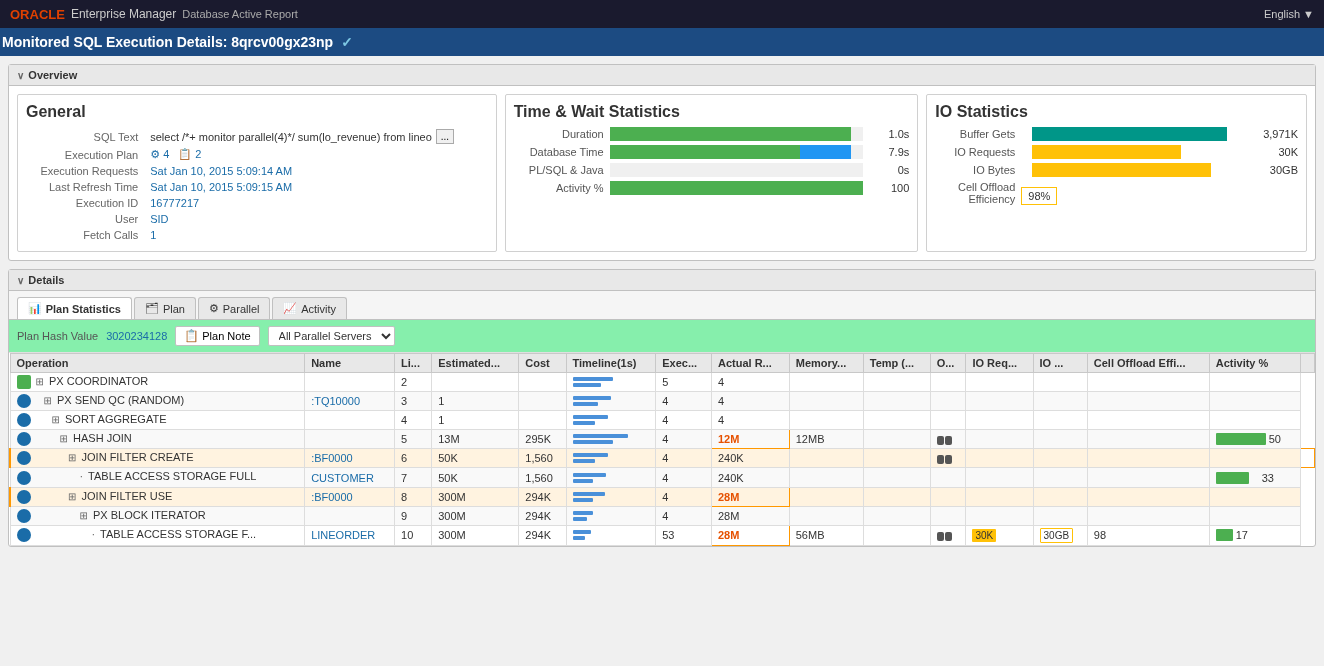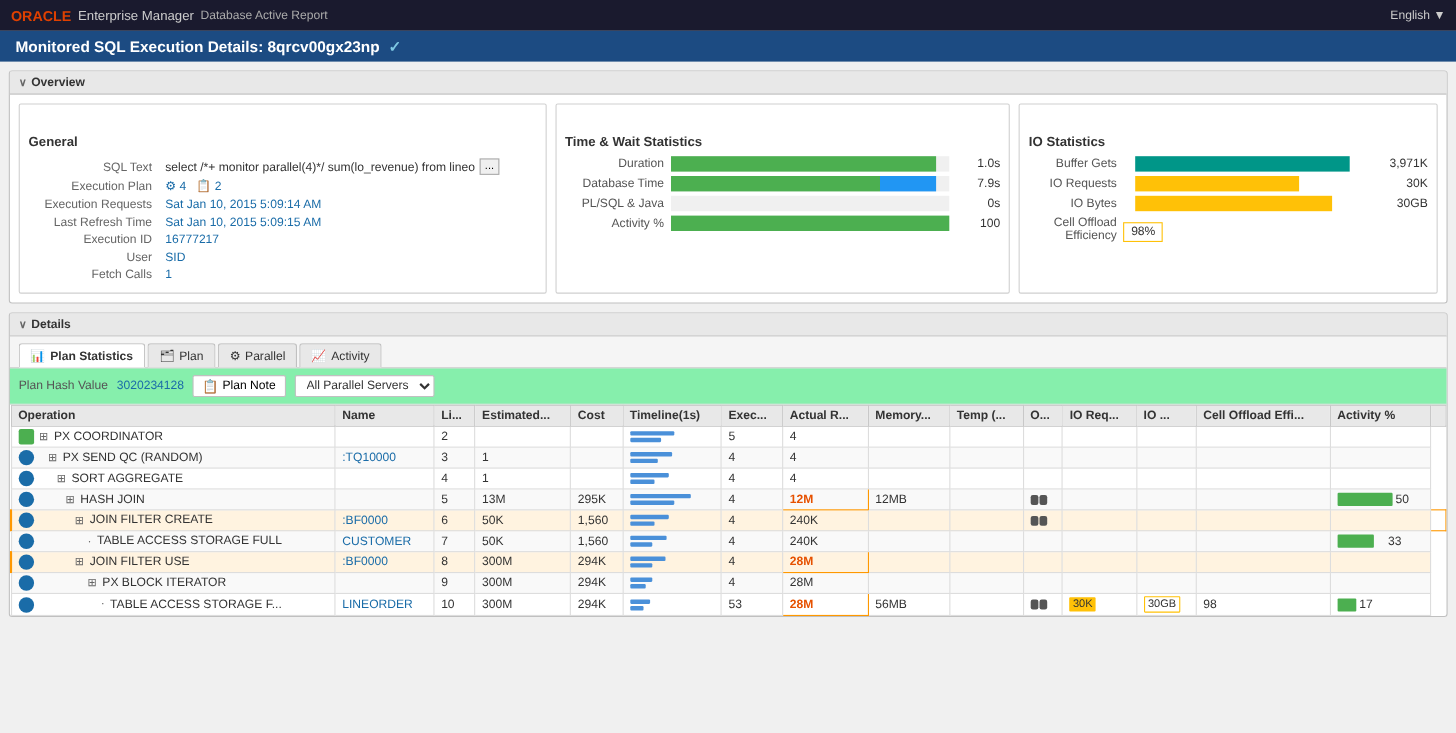--- a/index.html
+++ b/index.html
@@ -12,21 +12,21 @@
       display: flex;
       align-items: center;
       justify-content: space-between;
       height: 28px;
     }
     .oracle-logo { color: #e04000; font-weight: bold; font-size: 13px; }
     .top-bar-right { font-size: 11px; color: #ccc; }
 
     .page-header {
       background: #1c4b82;
-      padding: 6px 14px;
+      padding: 6px 2px;
       color: white;
       font-size: 14px;
       font-weight: bold;
       display: flex;
       align-items: center;
       gap: 8px;
     }
     .verify-icon { color: #7ec8e3; font-size: 14px; }
 
     .content { padding: 8px; }
@@ -72,21 +72,21 @@
       border: 1px solid #d0d0d0;
       border-radius: 2px;
       padding: 8px;
     }
     .io-panel {
       flex: 1.1;
       border: 1px solid #d0d0d0;
       border-radius: 2px;
       padding: 8px;
     }
-    .sub-panel-title { font-weight: bold; font-size: 12px; margin-bottom: 6px; margin-top: 19px; }
+    .sub-panel-title { font-weight: bold; font-size: 16px; margin-bottom: 6px; }
 
     .stat-row { display: flex; align-items: center; margin-bottom: 4px; gap: 6px; }
     .stat-label { width: 90px; text-align: right; font-size: 11px; color: #555; flex-shrink: 0; }
     .stat-bar-container { flex: 1; height: 14px; background: #f0f0f0; position: relative; }
     .stat-bar { height: 100%; }
     .stat-value { width: 40px; text-align: right; font-size: 11px; color: #333; flex-shrink: 0; }
 
     .bar-green { background: #4caf50; }
     .bar-blue { background: #2196f3; }
 

